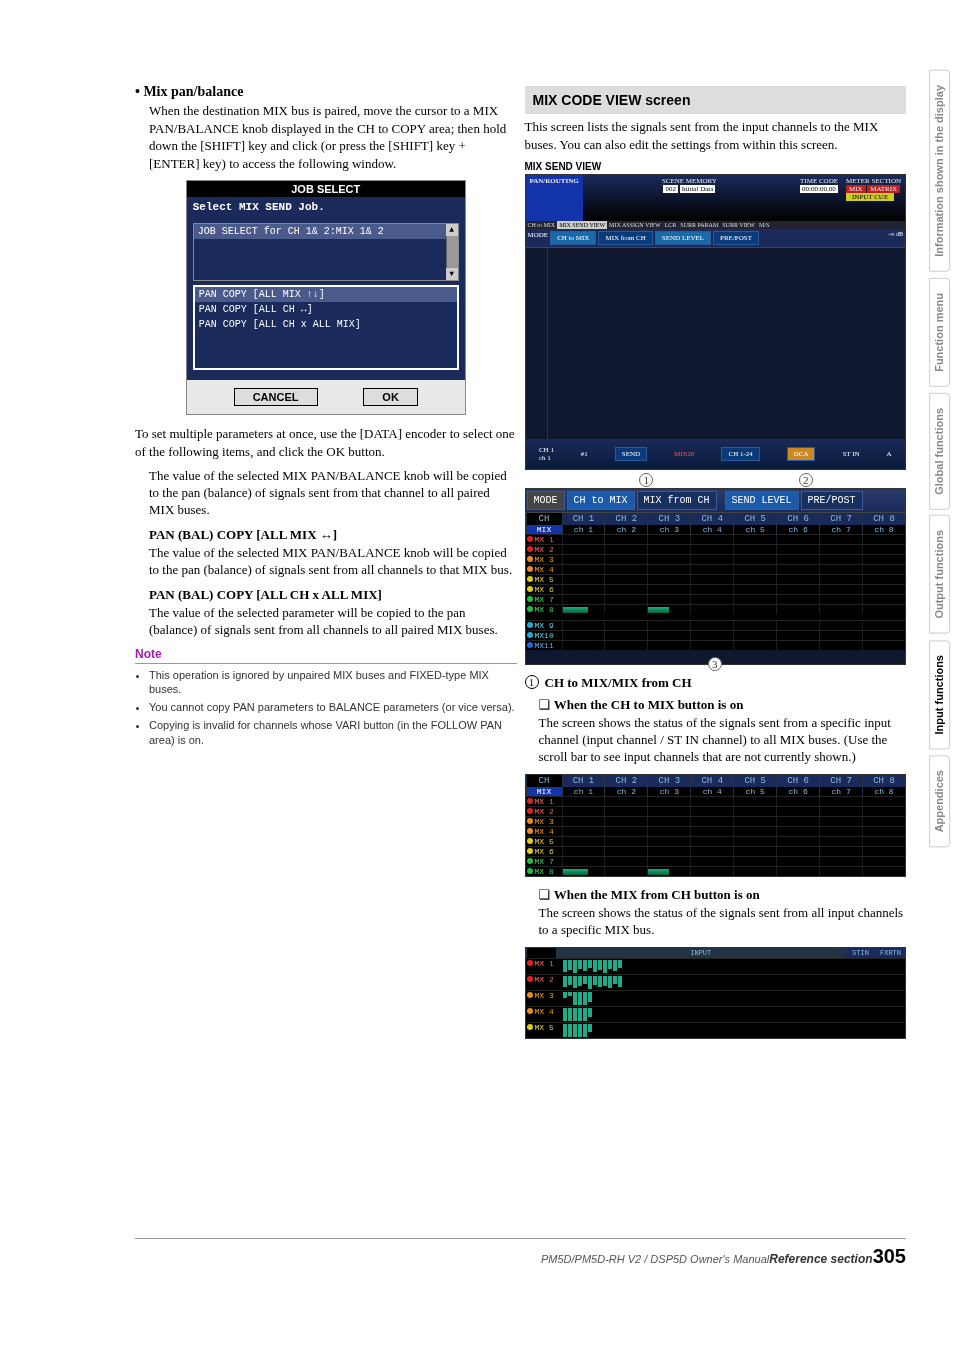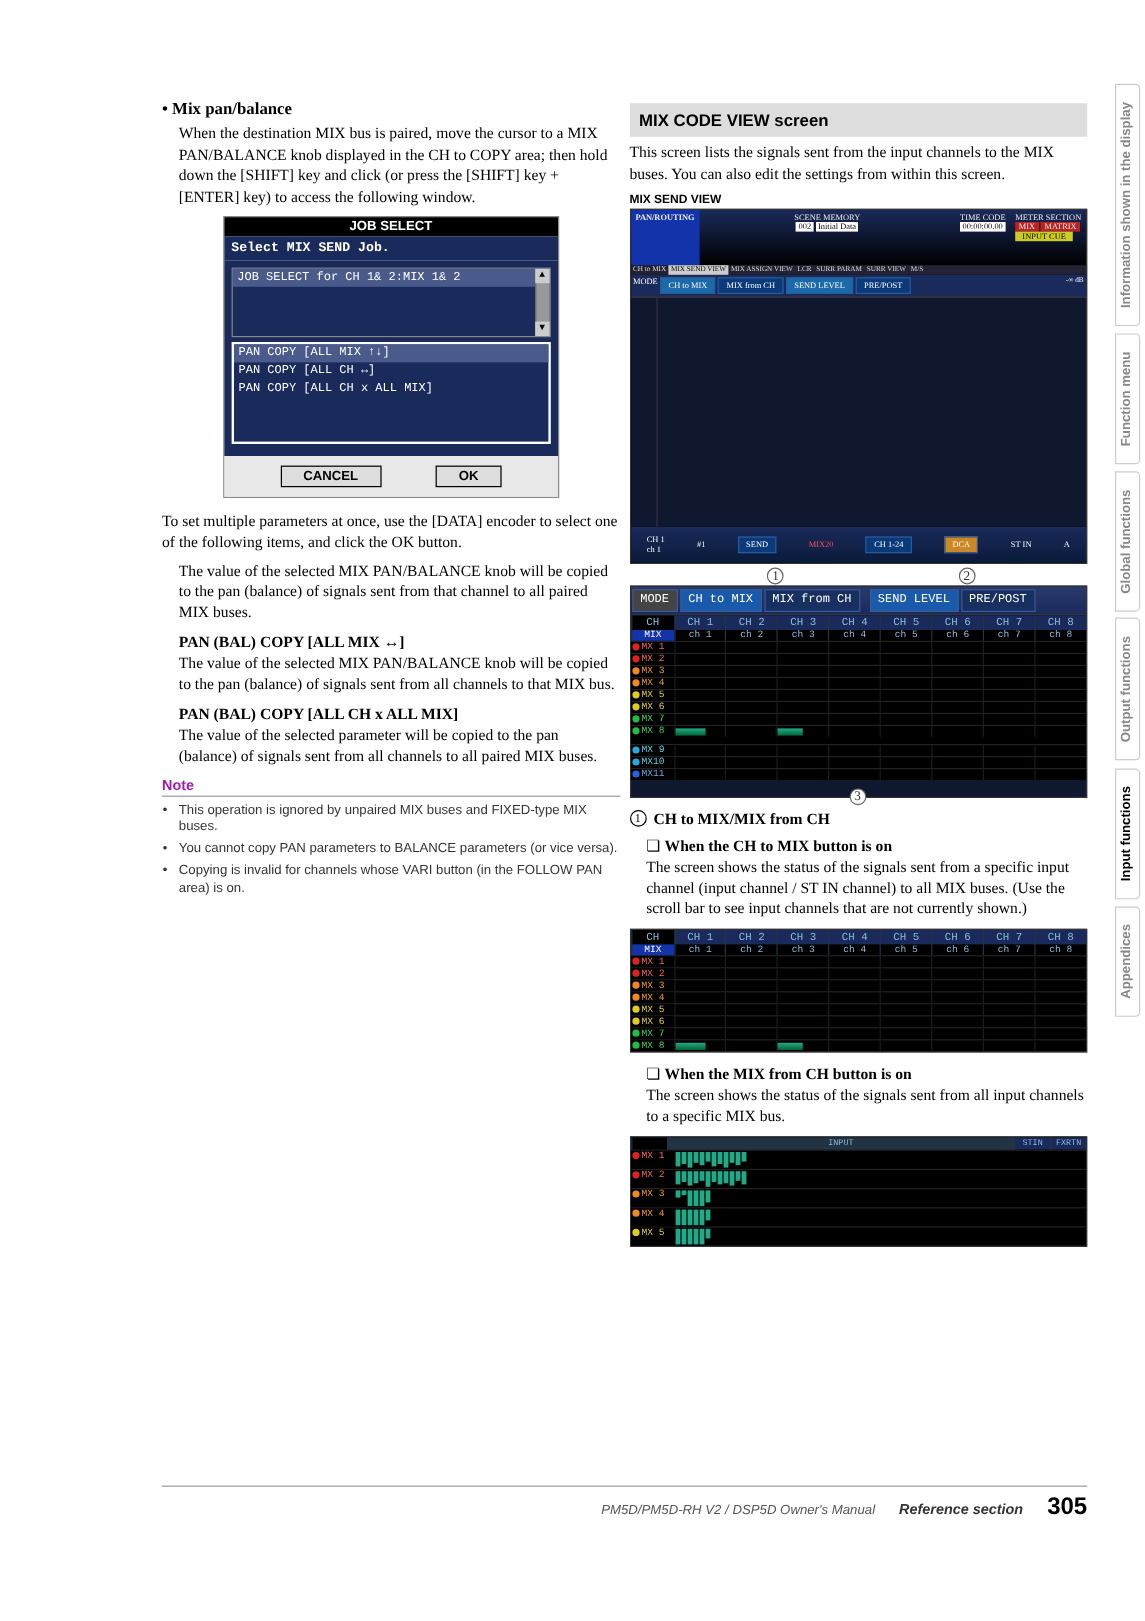--- a/index.html
+++ b/index.html
@@ -281,21 +281,21 @@
   .footer {
     position:absolute;
     bottom: 22px;
     left: 135px;
     right: 48px;
     border-top: 1px solid #999;
     padding-top: 6px;
     display:flex;
     justify-content:flex-end;
     align-items:baseline;
-    gap:20px;
+    gap:0;
     font-family: Arial, sans-serif;
   }
   .footer .doc { font-style:italic; font-size:11px; color:#555;}
   .footer .sec { font-weight:bold; font-size:12px; font-style:italic; color:#333;}
   .footer .pg { font-weight:bold; font-size:20px;}
   .icon-ud, .icon-lr { font-weight:bold; font-family: Arial; }
 </style>
 </head>
 <body>
 

